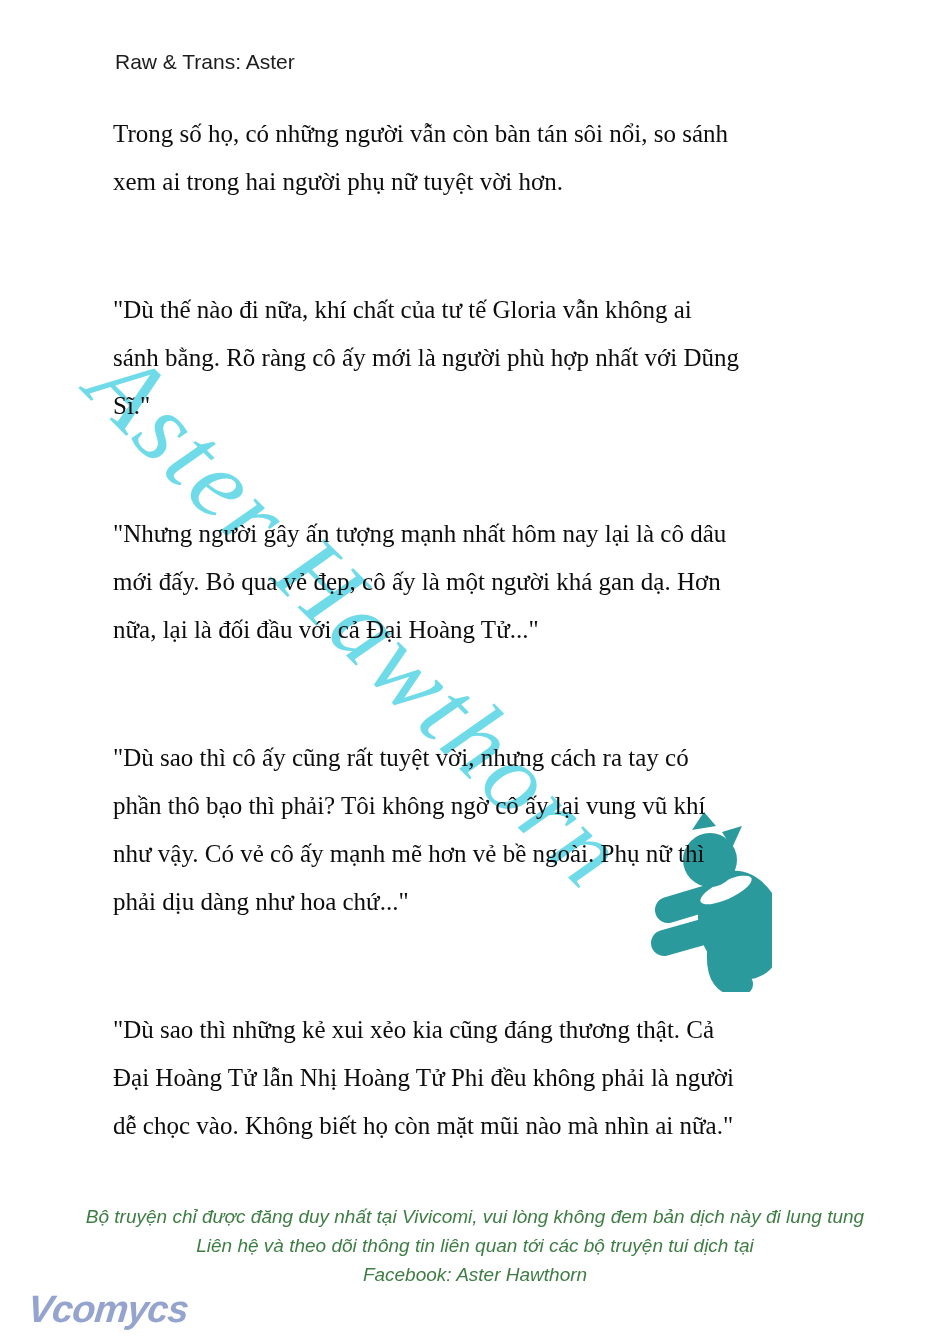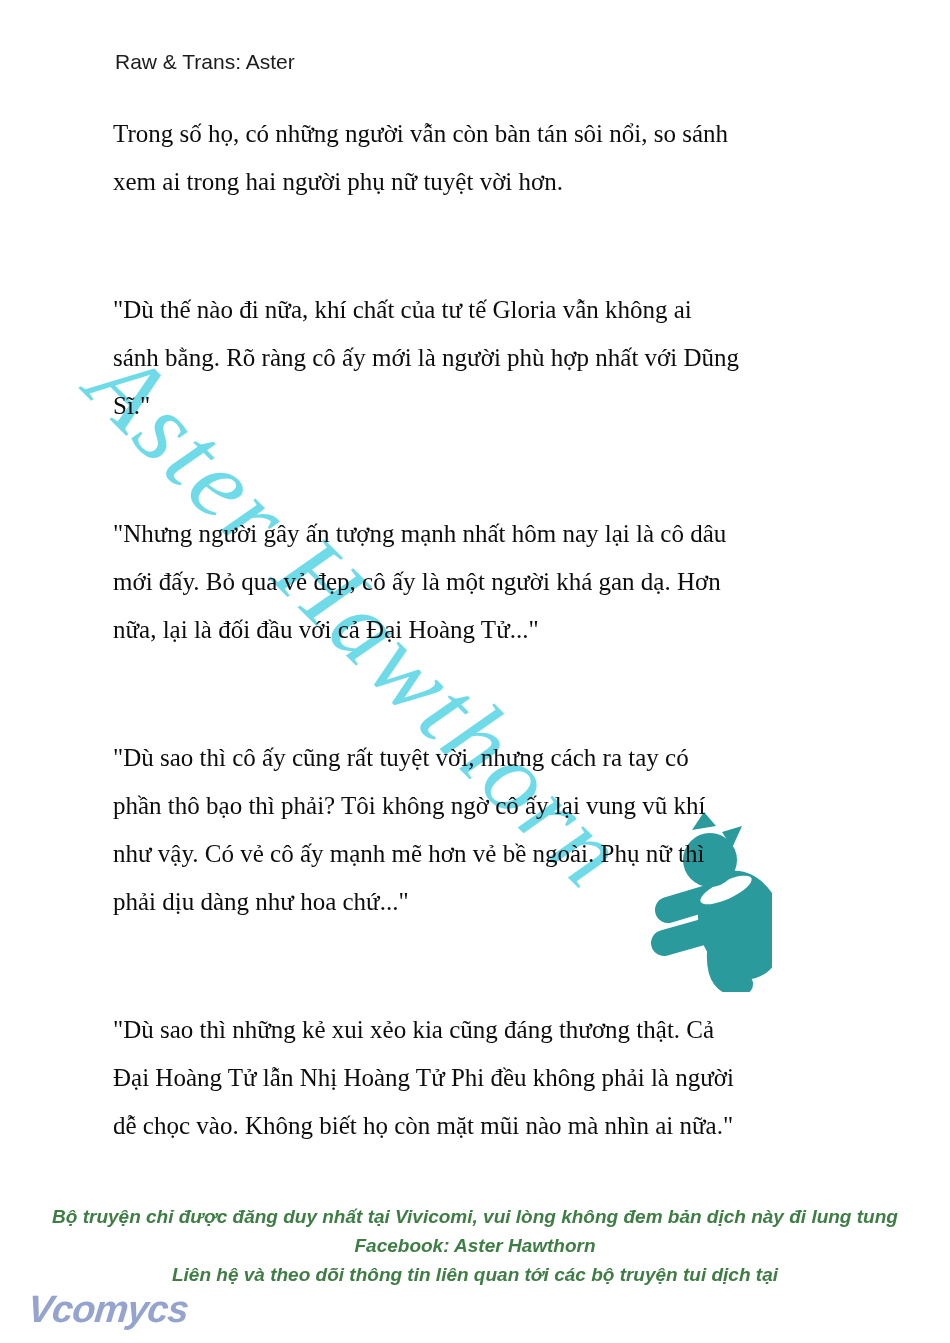--- a/index.html
+++ b/index.html
@@ -61,21 +61,21 @@
   }
   .footer {
     position: absolute;
     left: 0;
     top: 1202px;
     width: 100%;
     text-align: center;
     z-index: 2;
     font-family: "Liberation Sans", "DejaVu Sans", sans-serif;
     font-style: italic;
-    font-weight: bold;
+    font-weight: normal;
     color: var(--footer-green, #3e7d44);
   }
   .footer div { font-size: 19px; line-height: 29px; }
   .logo {
     position: absolute;
     left: 28px;
     top: 1288px;
     z-index: 2;
     font-family: "Liberation Sans", "DejaVu Sans", sans-serif;
     font-weight: bold;
@@ -126,19 +126,19 @@
 phần thô bạo thì phải? Tôi không ngờ cô ấy lại vung vũ khí
 như vậy. Có vẻ cô ấy mạnh mẽ hơn vẻ bề ngoài. Phụ nữ thì
 phải dịu dàng như hoa chứ..."</p>
     <p>"Dù sao thì những kẻ xui xẻo kia cũng đáng thương thật. Cả
 Đại Hoàng Tử lẫn Nhị Hoàng Tử Phi đều không phải là người
 dễ chọc vào. Không biết họ còn mặt mũi nào mà nhìn ai nữa."</p>
   </div>
 
   <div class="footer">
     <div>Bộ truyện chỉ được đăng duy nhất tại Vivicomi, vui lòng không đem bản dịch này đi lung tung</div>
+    <div>Liên hệ và theo dõi thông tin liên quan tới các bộ truyện tui dịch tại</div>
     <div>Facebook: Aster Hawthorn</div>
-    <div>Liên hệ và theo dõi thông tin liên quan tới các bộ truyện tui dịch tại</div>
   </div>
 
   <div class="logo">Vcomycs</div>
 
 </div>
 
 </body></html>

